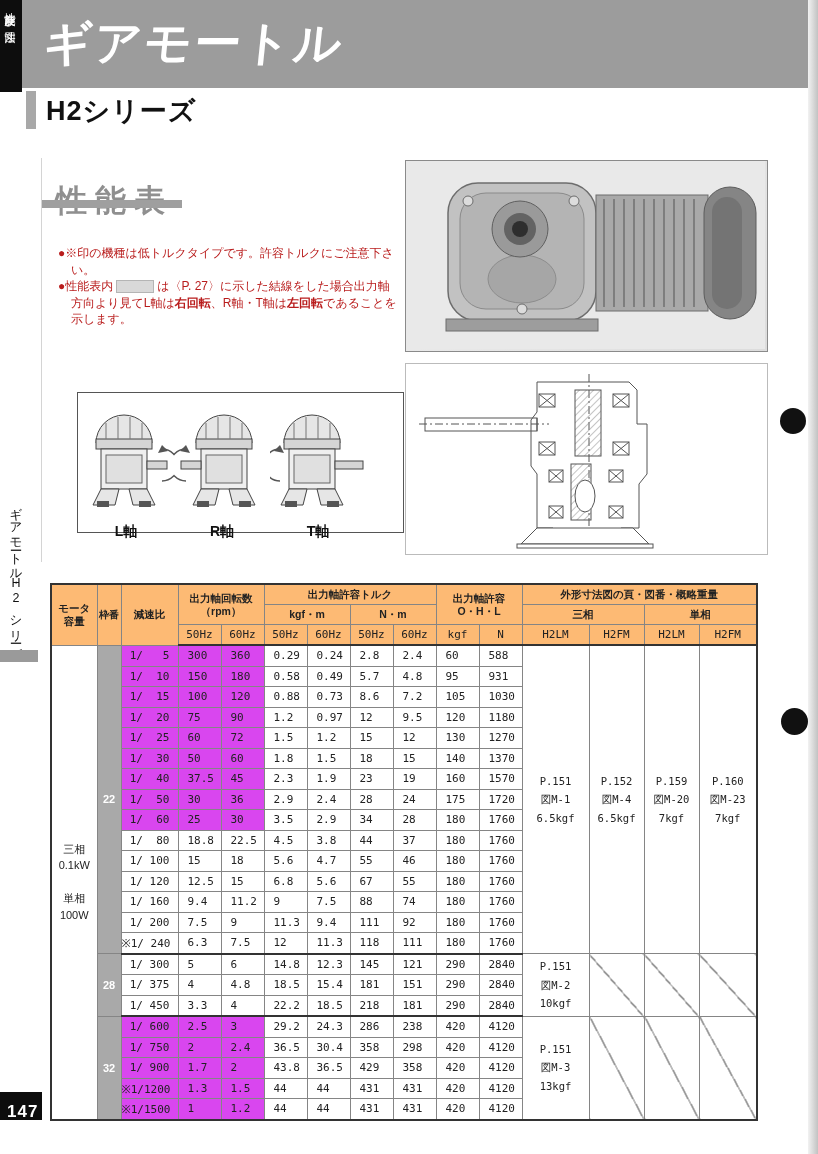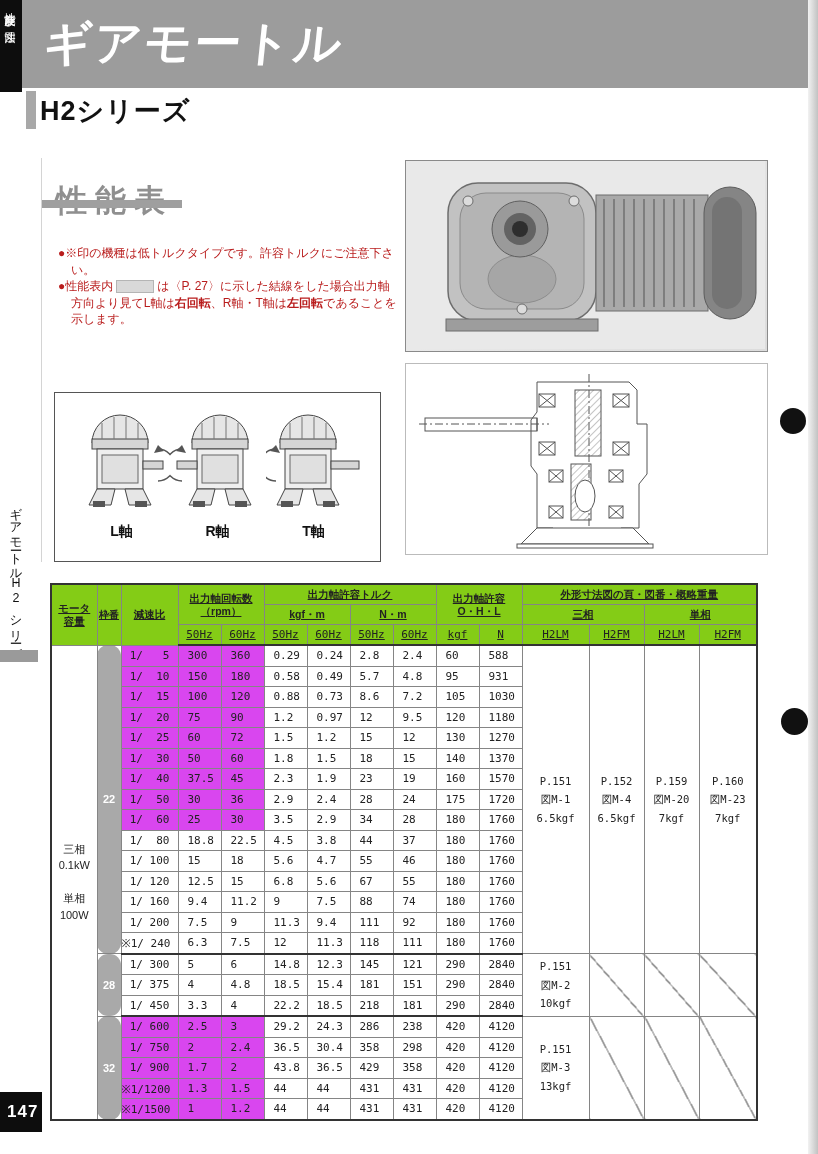--- a/index.html
+++ b/index.html
@@ -7,67 +7,67 @@
         font-family:"Liberation Sans",sans-serif;color:#222;}
 
   
   .side-tab{position:absolute;left:0;top:0;width:22px;height:92px;background:#0d0d0d;}
   .side-tab span{position:absolute;left:4px;top:4px;color:#fff;font-size:11px;line-height:1.0;
         writing-mode:vertical-rl;text-orientation:upright;letter-spacing:1px;}
   .title-band{position:absolute;left:22px;top:0;width:796px;height:88px;background:#9c9c9c;}
   .page-title{position:absolute;left:22px;top:12px;font-size:47px;font-weight:bold;color:#fff;
         transform:skewX(-6deg);letter-spacing:2px;white-space:nowrap;}
   .series-bar{position:absolute;left:26px;top:91px;width:10px;height:38px;background:#a8a8a8;}
-  .series-title{position:absolute;left:40px;top:93px;font-size:27px;font-weight:bold;color:#111;letter-spacing:1px;}
+  .series-title{position:absolute;left:46px;top:93px;font-size:27px;font-weight:bold;color:#111;letter-spacing:1px;}
 
   .left-rule{position:absolute;left:41px;top:158px;width:1px;height:404px;background:#d4d4d4;}
   .section-title{position:absolute;left:56px;top:160px;font-size:31px;font-weight:bold;color:#8f8f8f;letter-spacing:8px;margin-top:20px;}
   .section-underline{position:absolute;left:42px;top:200px;width:140px;height:8px;background:#9f9f9f;}
 
   
   .notes{position:absolute;left:58px;top:245px;width:340px;margin:0;padding:0;list-style:none;
          font-size:12px;line-height:16.5px;color:#b91c1c;}
   .notes li{padding-left:13px;text-indent:-13px;margin:0;}
   .inline-box{display:inline-block;width:36px;height:11px;background:#d9d9d9;border:1px solid #b5b5b5;
          vertical-align:middle;margin:0 3px;text-indent:0;}
   .bold{font-weight:bold;margin-top:11px;}
 
   
   .photo-box{position:absolute;left:405px;top:160px;width:361px;height:190px;border:1px solid #8a8a8a;
          background:linear-gradient(135deg,#f0f0f0,#dcdcdc);}
-  .lrt-box{position:absolute;left:54px;top:392px;width:327px;height:170px;border:1px solid #555;background:#fff;
-         display:flex;justify-content:center;align-items:flex-start;padding-top:10px;box-sizing:border-box;}
+  .lrt-box{position:absolute;left:77px;top:392px;width:327px;height:141px;border:1px solid #555;background:#fff;
+         display:flex;justify-content:flex-start;align-items:flex-start;padding-top:10px;box-sizing:border-box;}
   .lrt-item{display:flex;flex-direction:column;align-items:center;}
   .lrt-item .lbl{font-size:14px;font-weight:bold;margin-top:2px;color:#111;}
   .drawing-box{position:absolute;left:405px;top:363px;width:361px;height:190px;border:1px solid #bbb;background:#fff;
          display:flex;align-items:center;justify-content:center;}
 
   .dot{position:absolute;background:#111;border-radius:50%;}
   .dot1{left:780px;top:408px;width:26px;height:26px;}
   .dot2{left:781px;top:708px;width:27px;height:27px;}
 
   .sidebar-text{position:absolute;left:7px;top:498px;height:175px;font-size:12.5px;color:#111;
          writing-mode:vertical-rl;text-orientation:upright;letter-spacing:1px;}
   .sidebar-bar{position:absolute;left:0;top:650px;width:38px;height:12px;background:#9a9a9a;}
-  .pagenum-box{position:absolute;left:0;top:1092px;width:42px;height:40px;background:#0d0d0d;}
+  .pagenum-box{position:absolute;left:0;top:1092px;width:42px;height:28px;background:#0d0d0d;}
   .pagenum-box span{color:#fff;font-weight:bold;font-size:17px;line-height:40px;padding-left:7px;letter-spacing:1px;}
   .right-edge{position:absolute;right:0;top:0;width:10px;height:1154px;
          background:linear-gradient(to right,#f2f2f2,#c2c2c2);}
 
   
   table.perf{position:absolute;left:50px;top:583px;width:706px;border-collapse:collapse;table-layout:fixed;
          font-size:11px;border:2px solid #333;}
   .perf th,.perf td{border:1px solid #858585;padding:0;text-align:center;vertical-align:middle;overflow:hidden;}
-  .perf thead th{font-weight:bold;font-size:10.5px;height:19px;line-height:1.2;white-space:pre-line;color:#222;background:#84cc16;text-decoration:underline;}
+  .perf thead th{font-weight:bold;font-size:10.5px;height:19px;line-height:1.2;white-space:pre-line;color:#222;background:#fdba74;}
   .perf thead tr:last-child th{border-bottom:2px solid #333;font-family:"DejaVu Sans Mono",monospace;font-weight:normal;font-size:11px;}
   .perf tbody td{height:19.5px;font-family:"DejaVu Sans Mono",monospace;color:#222;}
   .perf td.ratio{text-align:right;padding-right:8px;white-space:pre;}
   .perf td.num{text-align:left;padding-left:9px;}
   .perf td.shade{background:#d946ef;}
-  .perf td.frame{background:#a9a9a9;color:#fff;font-weight:bold;font-size:11px;font-family:"Liberation Sans",sans-serif;border-radius:11px;}
+  .perf td.frame{background:#a9a9a9;color:#fff;font-weight:bold;font-size:11px;font-family:"Liberation Sans",sans-serif;}
   .perf td.cap{font-family:"Liberation Sans",sans-serif;font-size:11px;line-height:1.5;white-space:pre-line;}
   .perf td.fig{font-size:10.5px;line-height:1.75;white-space:pre-line;}
   .perf td.diag{background:linear-gradient(to top right,transparent calc(50% - 0.6px),#777 calc(50% - 0.6px),
          #777 calc(50% + 0.6px),transparent calc(50% + 0.6px));}
   .perf tr.grp-end td{border-bottom:2px solid #333;}
   .small-h{font-size:10px !important;}
 </style>
 </head>
 <body>
 

